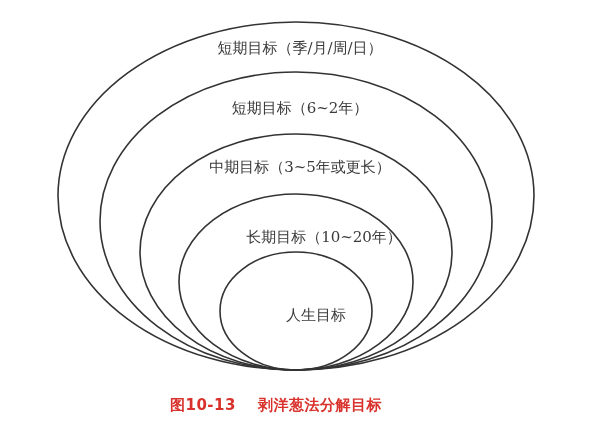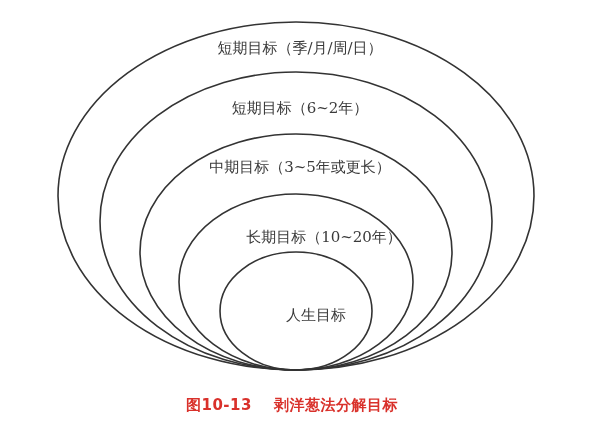--- a/index.html
+++ b/index.html
@@ -3,21 +3,21 @@
   <meta charset="utf-8">
   <style>
     html, body { margin:0; padding:0; background:#ffffff; }
     body { width:600px; height:425px; position:relative; overflow:hidden; }
     .diagram { position:absolute; left:0; top:0; width:600px; height:425px; }
     .label {
       position:absolute; left:0; width:600px; text-align:center;
       font-family:"DejaVu Serif","Liberation Serif",serif; font-size:15px; color:#3a3a3a;
     }
     .caption {
-      position:absolute; left:16px; width:552px; top:396px; text-align:center;
+      position:absolute; left:0; width:552px; top:396px; text-align:center;
       font-family:"DejaVu Sans","Liberation Sans",sans-serif; font-size:15px; font-weight:bold;
       color:#d9312b; letter-spacing:0.5px;
     }
     .caption .gap { display:inline-block; width:22px; }
   </style>
 </head>
 <body>
 
 <div class="diagram">
   <svg width="600" height="425" viewBox="0 0 600 425">

